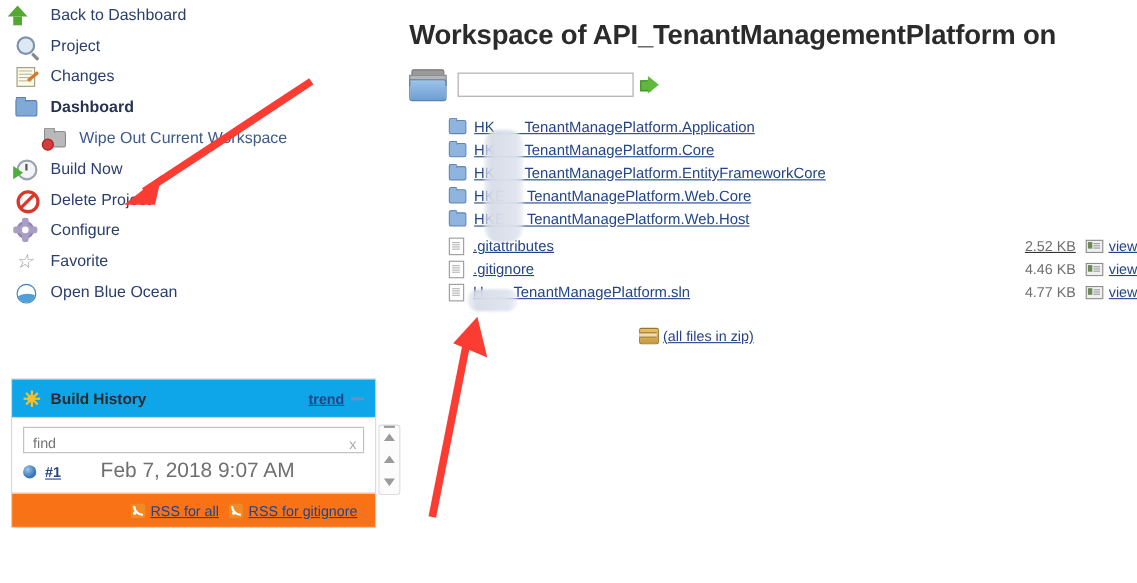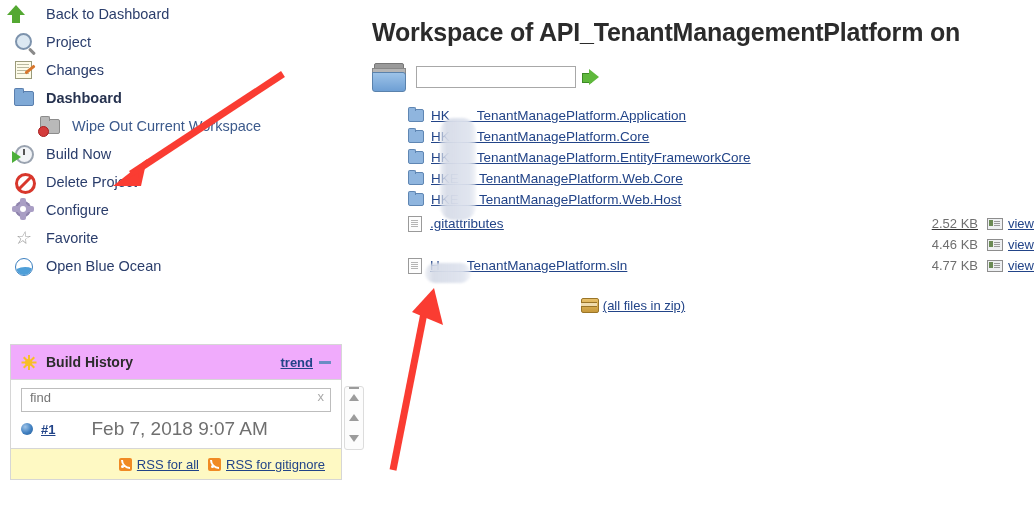--- a/index.html
+++ b/index.html
@@ -176,21 +176,21 @@
   #build-history {
     position: absolute;
     left: 10px;
     top: 344px;
     width: 330px;
     border: 1px solid #d6d6d6;
     background: #ffffff;
   }
   #bh-head {
     height: 34px;
-    background: #f0abfc;
+    background: #0ea5e9;
     border-bottom: 1px solid #d6d6d6;
     display: flex;
     align-items: center;
     padding: 0 10px;
   }
   .sun-icon {
     width: 15px; height: 15px; position: relative; margin-right: 10px;
     flex: 0 0 15px;
   }
   .sun-icon:before{
@@ -221,21 +221,21 @@
     display:inline-block; width:12px; height:3px; background:#6b8cc4;
     margin-left:6px; vertical-align:middle;
   }
   #bh-body { padding: 8px 10px 0 10px; }
   #find-box {
     width: 100%;
     box-sizing: border-box;
     height: 24px;
     border: 1px solid #bdbdbd;
     display: flex;
-    align-items: flex-start;
+    align-items: flex-end;
     padding: 0 6px;
     background: #fff;
   }
   #find-input {
     border: none;
     outline: none;
     flex: 1;
     font-family: "Liberation Sans", sans-serif;
     font-size: 13px;
     color: #777;
@@ -249,21 +249,21 @@
     margin-top: 4px;
   }
   .ball {
     width: 12px; height: 12px; border-radius: 50%;
     background: radial-gradient(circle at 35% 32%, #9fc4e8 0%, #3f7fc0 55%, #2a5f96 100%);
     margin-right: 8px; flex: 0 0 12px;
   }
   .build-num { font-weight: bold; font-size: 13px; }
   .build-date { color: #6f6f6f; font-size: 19px; margin-left: 36px; }
   #bh-foot {
-    background: #fef9c3;
+    background: #f97316;
     border-top: 1px solid #d6d6d6;
     margin-top: 6px;
     height: 30px;
     display: flex;
     align-items: center;
     justify-content: flex-end;
     padding-right: 12px;
     gap: 5px;
   }
   .rss-ico {
@@ -633,20 +633,24 @@
       <span class="name-cell">
         <span class="sm-file"></span>
         <span class="fname link">.gitattributes</span>
       </span>
       <span class="size-cell">2.52 KB</span>
       <span class="view-ico"></span>
       <span class="view-link link">view</span>
     </div>
 
     <div class="row">
+      <span class="name-cell">
+        <span class="sm-file"></span>
+        <span class="fname link">.gitignore</span>
+      </span>
       <span class="size-cell">4.46 KB</span>
       <span class="view-ico"></span>
       <span class="view-link link">view</span>
     </div>
 
     <div class="row">
       <span class="name-cell">
         <span class="sm-file"></span>
         <span class="fname link">H   TenantManagePlatform.sln</span>
       </span>

